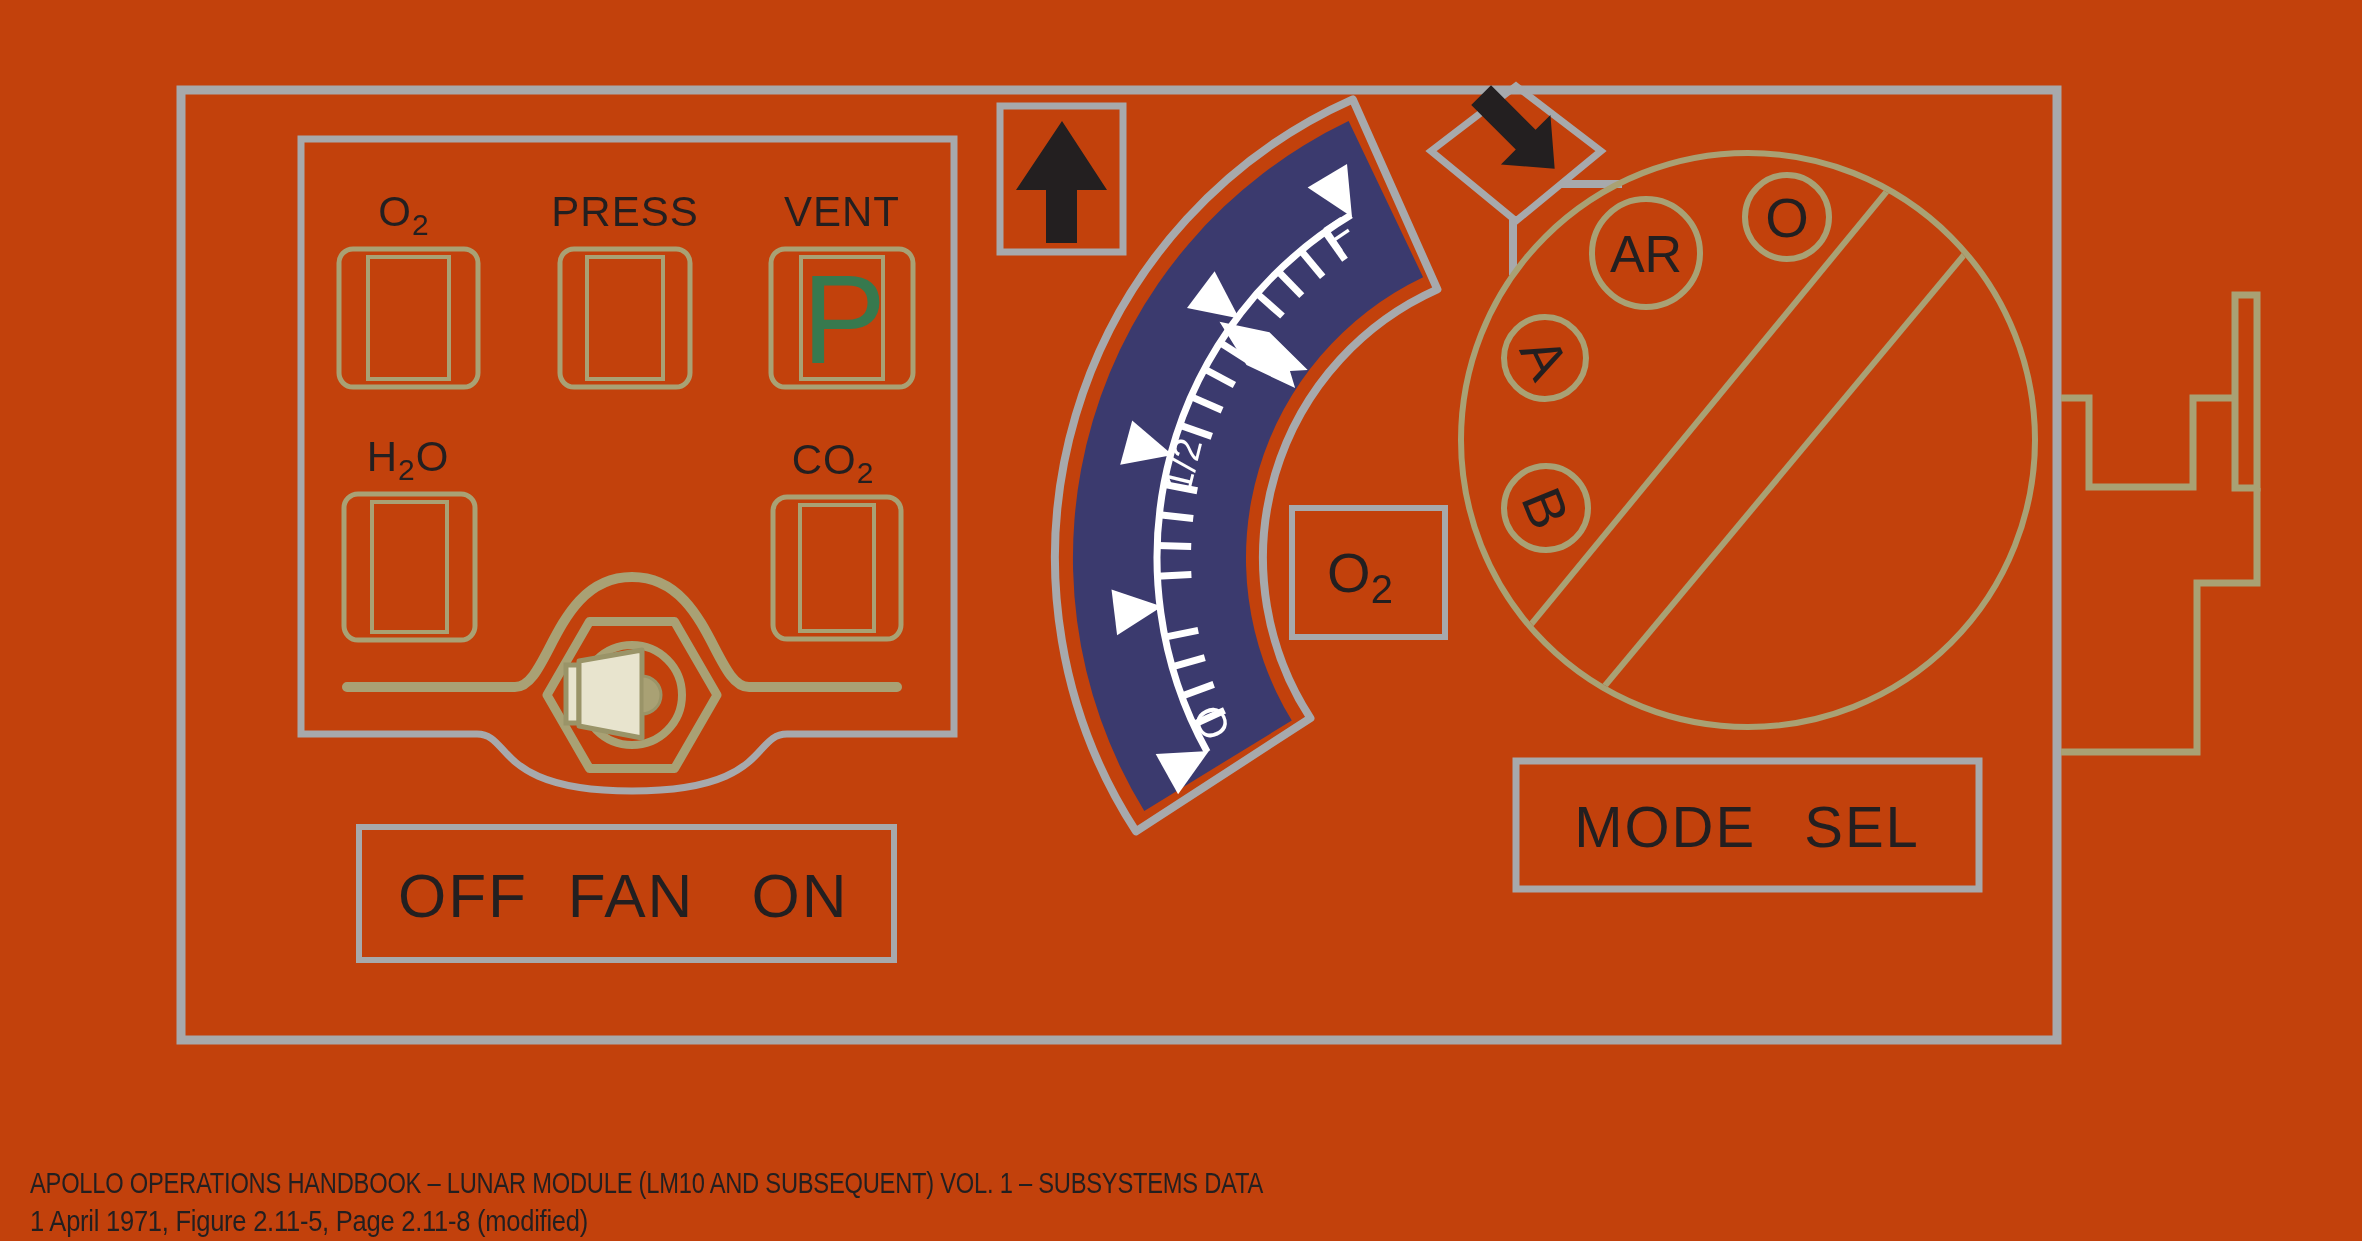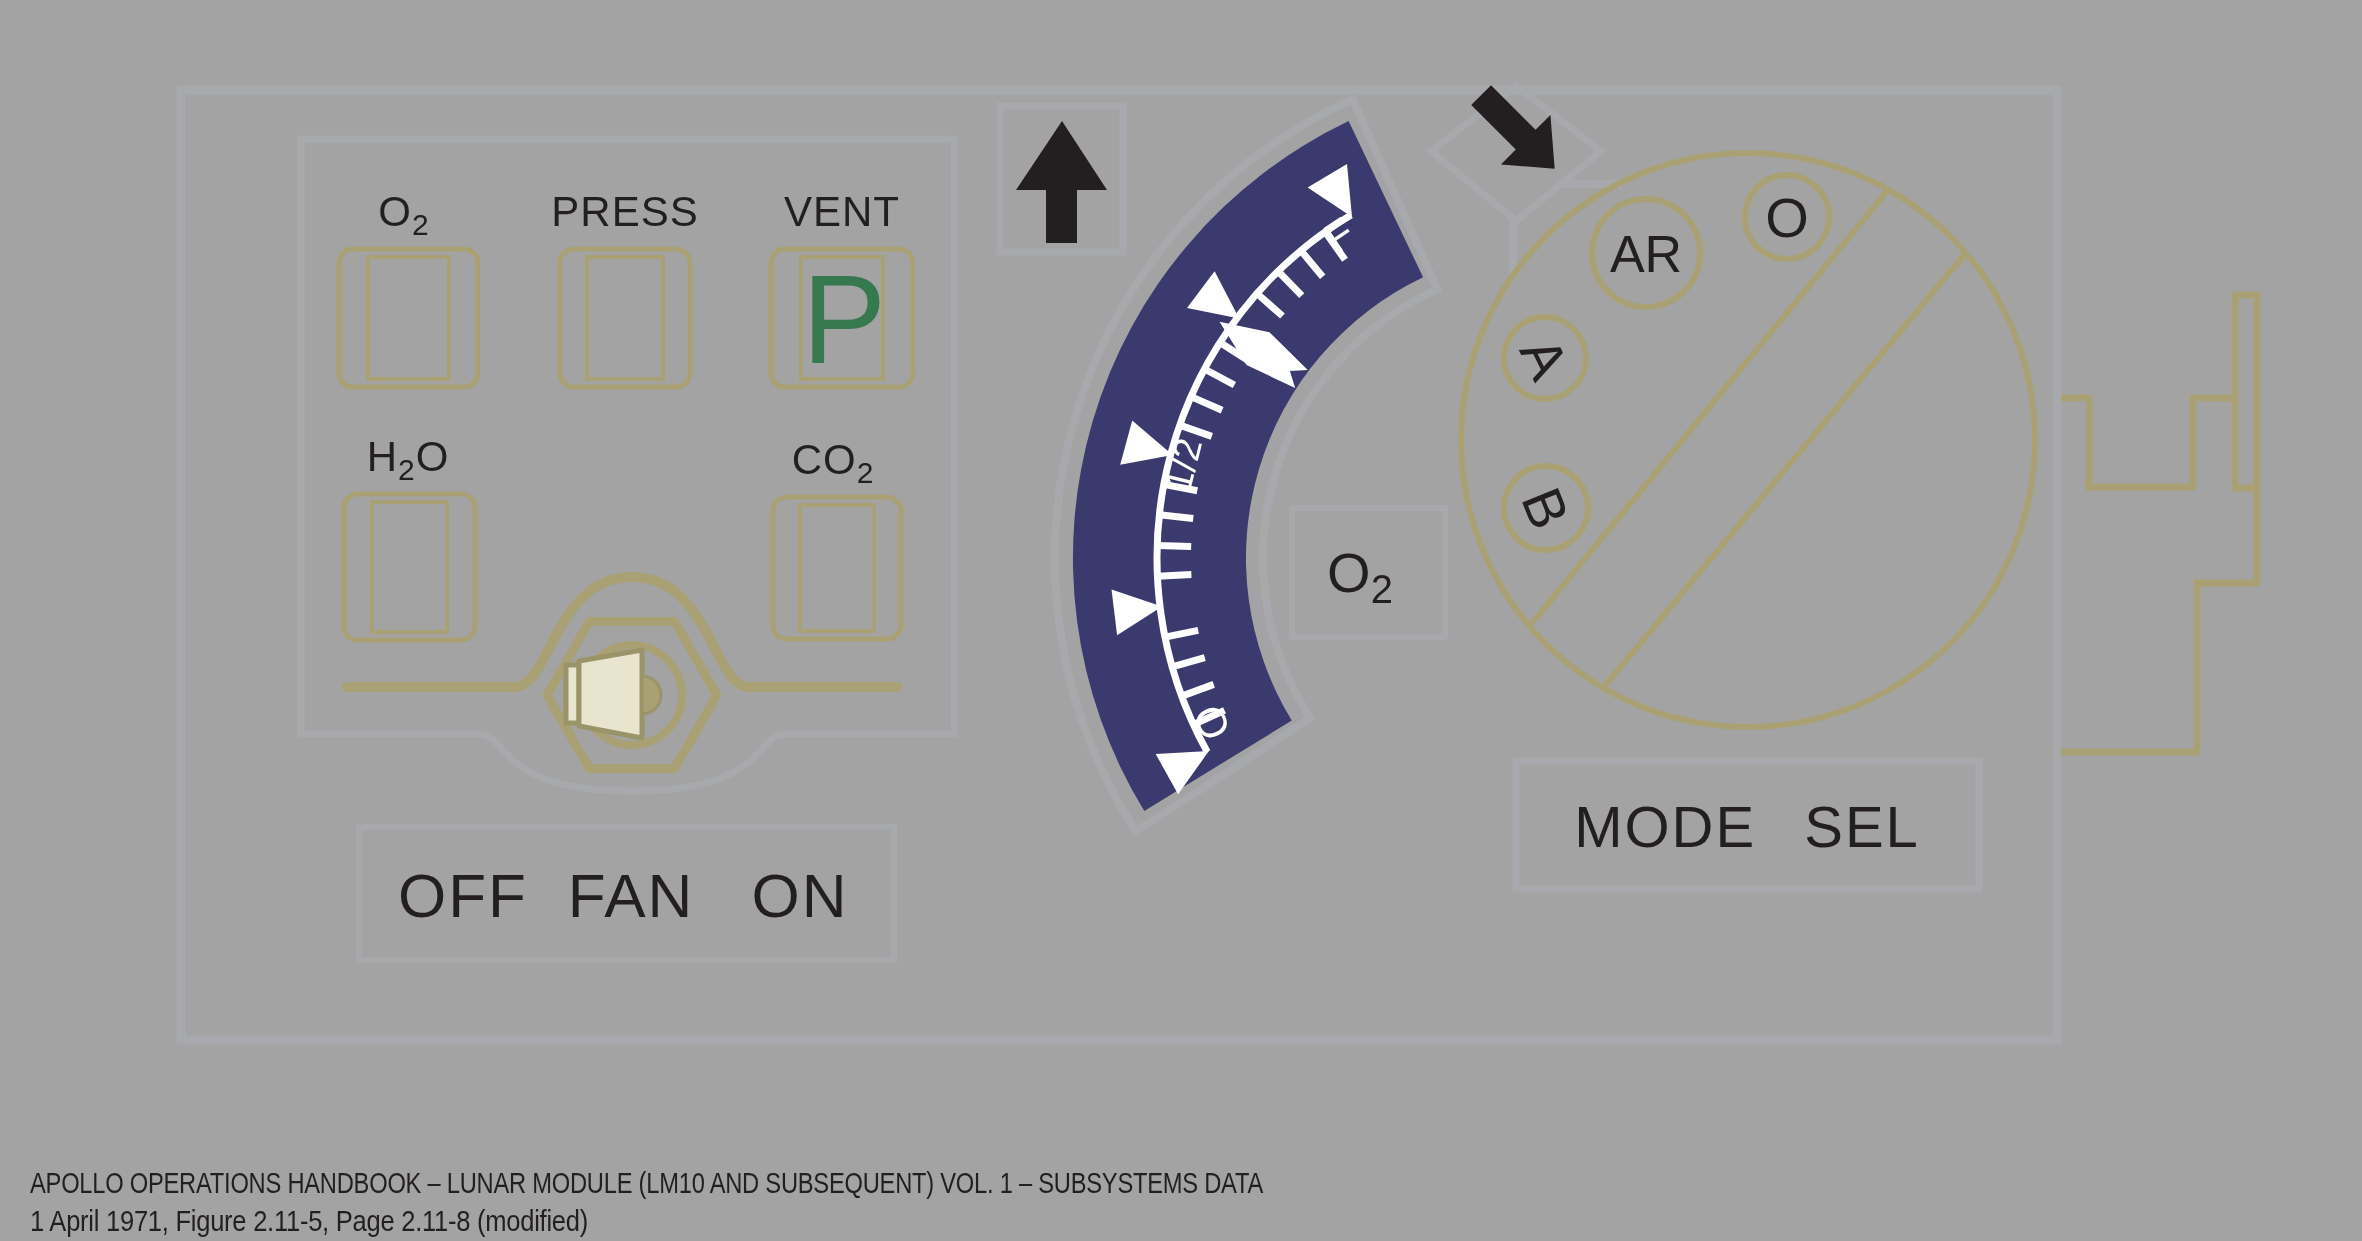--- a/index.html
+++ b/index.html
@@ -1,16 +1,16 @@
 <!DOCTYPE html>
 <html><head>
 <meta charset="utf-8">
 <style>
   html,body{margin:0;padding:0;background:#ffffff;width:2362px;height:1241px;overflow:hidden;}
-  .canvas{position:relative;width:2362px;height:1241px;background:#a3a3a3;}
+  .canvas{position:relative;width:2362px;height:1241px;background:#c2410c;}
   svg{display:block;}
   text{font-family:"Liberation Sans", sans-serif;fill:#231f20;}
   .lampLabel{font-size:42px;letter-spacing:1px;}
   .lampSub{font-size:30px;}
   .ventP{font-size:126px;fill:#37794e;}
   .switchLabel{font-size:62px;letter-spacing:2px;}
   .modeLabel{font-size:58px;letter-spacing:2px;word-spacing:30px;}
   .gaugeLabel{font-size:42px;fill:#ffffff;}
   .gaugeHalf{font-size:38px;fill:#ffffff;}
   .gasLabel{font-size:56px;}

